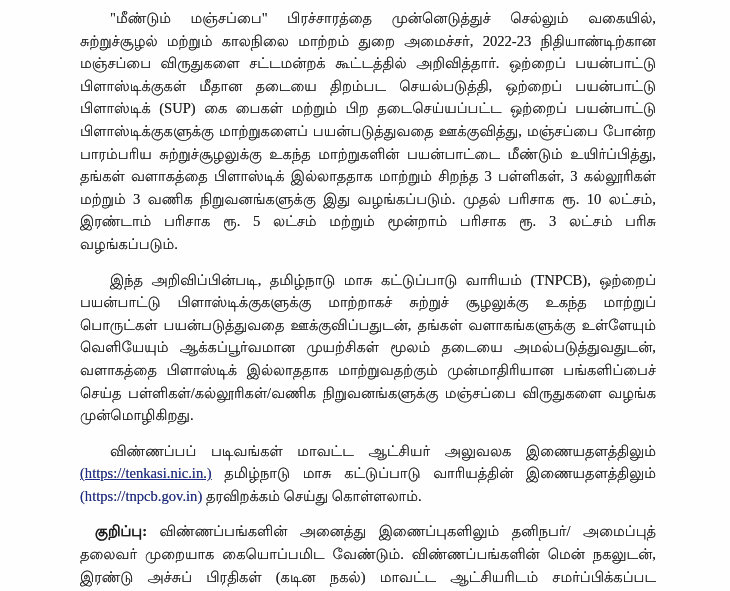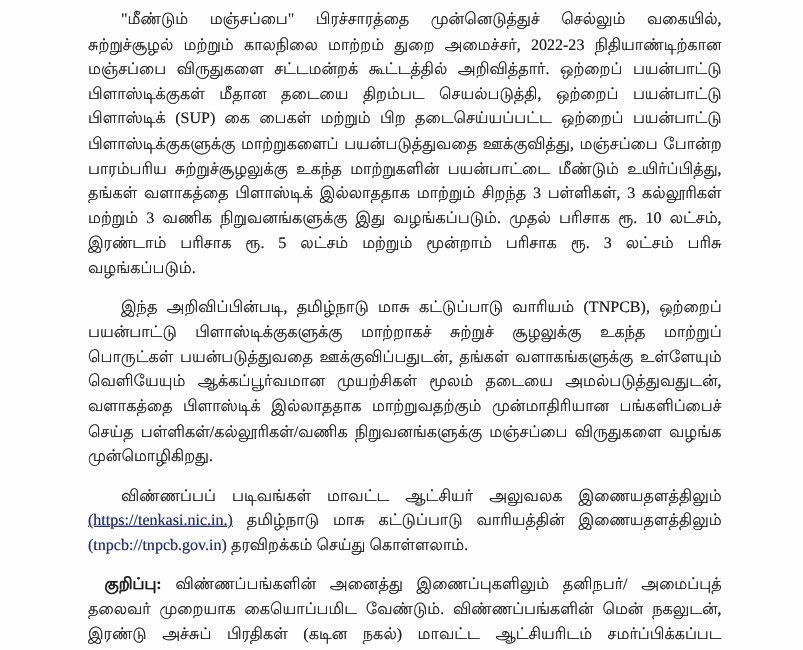--- a/index.html
+++ b/index.html
@@ -48,17 +48,17 @@
 </style>
 </head>
 <body>
 
 <div class="page">
 
   <p class="para indent">"மீண்டும் மஞ்சப்பை" பிரச்சாரத்தை முன்னெடுத்துச் செல்லும் வகையில், சுற்றுச்சூழல் மற்றும் காலநிலை மாற்றம் துறை அமைச்சர், 2022-23 நிதியாண்டிற்கான மஞ்சப்பை விருதுகளை சட்டமன்றக் கூட்டத்தில் அறிவித்தார். ஒற்றைப் பயன்பாட்டு பிளாஸ்டிக்குகள் மீதான தடையை திறம்பட செயல்படுத்தி, ஒற்றைப் பயன்பாட்டு பிளாஸ்டிக் (SUP) கை பைகள் மற்றும் பிற தடைசெய்யப்பட்ட ஒற்றைப் பயன்பாட்டு பிளாஸ்டிக்குகளுக்கு மாற்றுகளைப் பயன்படுத்துவதை ஊக்குவித்து, மஞ்சப்பை போன்ற பாரம்பரிய சுற்றுச்சூழலுக்கு உகந்த மாற்றுகளின் பயன்பாட்டை மீண்டும் உயிர்ப்பித்து, தங்கள் வளாகத்தை பிளாஸ்டிக் இல்லாததாக மாற்றும் சிறந்த 3 பள்ளிகள், 3 கல்லூரிகள் மற்றும் 3 வணிக நிறுவனங்களுக்கு இது வழங்கப்படும். முதல் பரிசாக ரூ. 10 லட்சம், இரண்டாம் பரிசாக ரூ. 5 லட்சம் மற்றும் மூன்றாம் பரிசாக ரூ. 3 லட்சம் பரிசு வழங்கப்படும்.</p>
 
   <p class="para indent">இந்த அறிவிப்பின்படி, தமிழ்நாடு மாசு கட்டுப்பாடு வாரியம் (TNPCB), ஒற்றைப் பயன்பாட்டு பிளாஸ்டிக்குகளுக்கு மாற்றாகச் சுற்றுச் சூழலுக்கு உகந்த மாற்றுப் பொருட்கள் பயன்படுத்துவதை ஊக்குவிப்பதுடன், தங்கள் வளாகங்களுக்கு உள்ளேயும் வெளியேயும் ஆக்கப்பூர்வமான முயற்சிகள் மூலம் தடையை அமல்படுத்துவதுடன், வளாகத்தை பிளாஸ்டிக் இல்லாததாக மாற்றுவதற்கும் முன்மாதிரியான பங்களிப்பைச் செய்த பள்ளிகள்/கல்லூரிகள்/வணிக நிறுவனங்களுக்கு மஞ்சப்பை விருதுகளை வழங்க முன்மொழிகிறது.</p>
 
-  <p class="para indent"><span>விண்ணப்பப் படிவங்கள் மாவட்ட ஆட்சியர் அலுவலக இணையதளத்திலும் </span><span class="link underline">(https://tenkasi.nic.in.)</span><span> தமிழ்நாடு மாசு கட்டுப்பாடு வாரியத்தின் இணையதளத்திலும் </span><span class="link">(tnpcb://tnpcb.gov.in)</span><span> தரவிறக்கம் செய்து கொள்ளலாம்.</span></p>
+  <p class="para indent"><span>விண்ணப்பப் படிவங்கள் மாவட்ட ஆட்சியர் அலுவலக இணையதளத்திலும் </span><span class="link underline">(https://tenkasi.nic.in.)</span><span> தமிழ்நாடு மாசு கட்டுப்பாடு வாரியத்தின் இணையதளத்திலும் </span><span class="link">(https://tnpcb.gov.in)</span><span> தரவிறக்கம் செய்து கொள்ளலாம்.</span></p>
 
   <p class="para"><strong class="note-label">குறிப்பு:</strong><span> விண்ணப்பங்களின் அனைத்து இணைப்புகளிலும் தனிநபர்/ அமைப்புத் தலைவர் முறையாக கையொப்பமிட வேண்டும். விண்ணப்பங்களின் மென் நகலுடன், இரண்டு அச்சுப் பிரதிகள் (கடின நகல்) மாவட்ட ஆட்சியரிடம் சமர்ப்பிக்கப்பட வேண்டும். சமர்ப்பிக்க வேண்டிய கடைசி தேதி 15.01.2026 என மாவட்ட ஆட்சித்தலைவர் திரு.ஏ.கே.கமல்கிஷோர், இ.ஆ.ப., அவர்கள் தெரிவித்துள்ளார்.</span></p>
 
 </div>
 
 </body></html>

